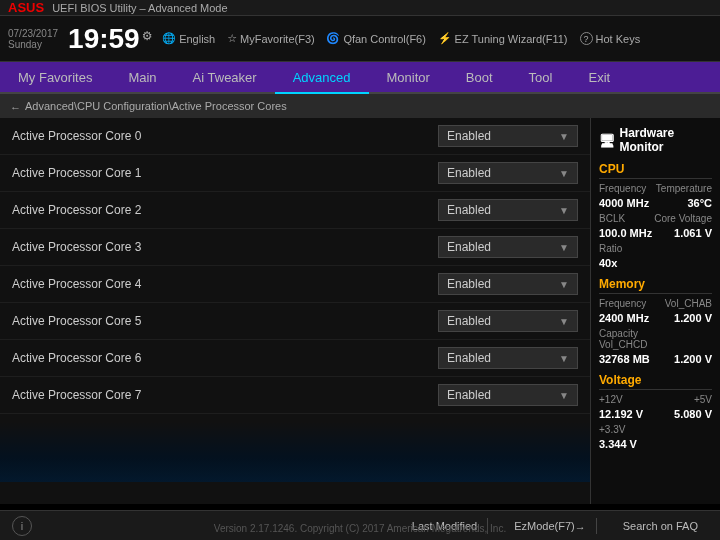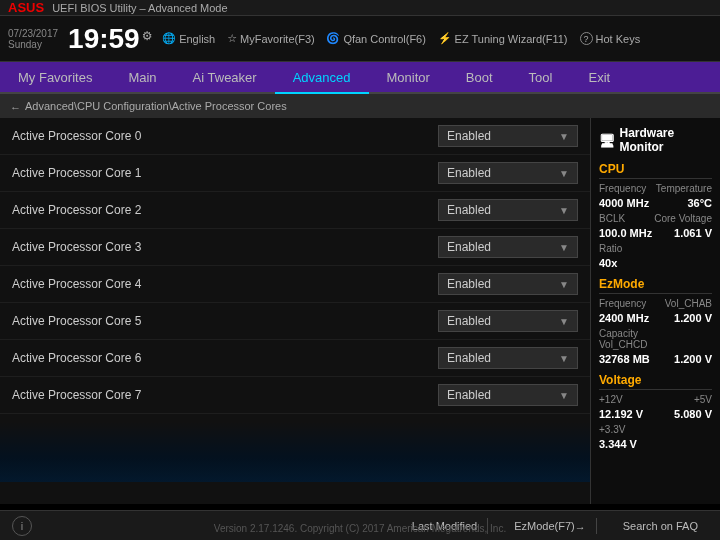--- a/index.html
+++ b/index.html
@@ -370,21 +370,21 @@
       <span class="hw-bold-value">100.0 MHz</span>
       <span class="hw-bold-value">1.061 V</span>
     </div>
     <div class="hw-row" style="margin-top:4px;">
       <span class="hw-label">Ratio</span>
     </div>
     <div class="hw-row">
       <span class="hw-bold-value">40x</span>
     </div>
 
-    <div class="hw-section-title">EzMode</div>
+    <div class="hw-section-title">Memory</div>
     <div class="hw-row">
       <span class="hw-label">Frequency</span>
       <span class="hw-label">Vol_CHAB</span>
     </div>
     <div class="hw-row">
       <span class="hw-bold-value">2400 MHz</span>
       <span class="hw-bold-value">1.200 V</span>
     </div>
     <div class="hw-row" style="margin-top:4px;flex-direction:column;">
       <span class="hw-label">Capacity</span>

